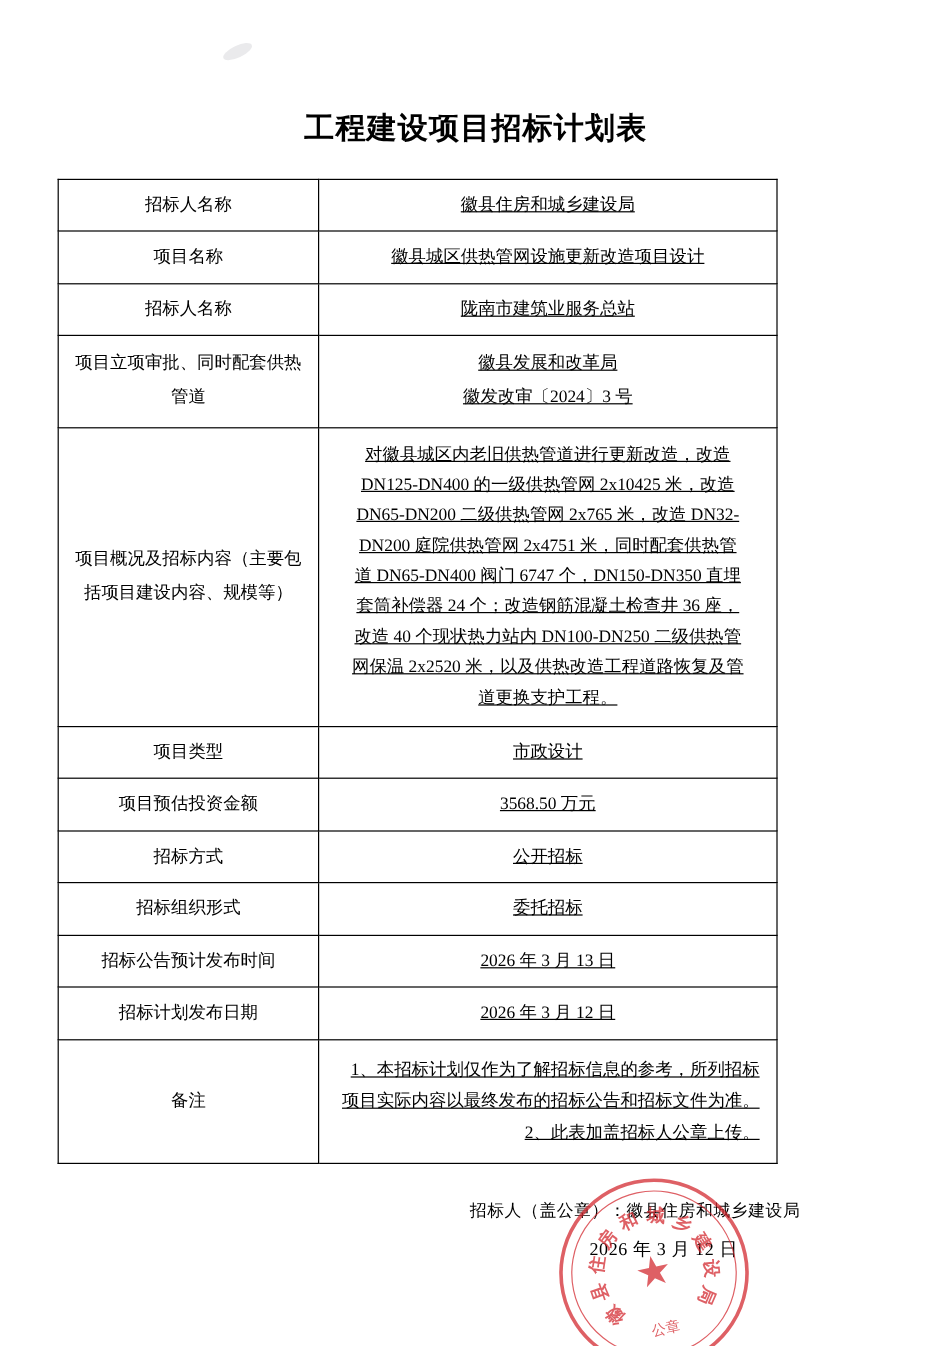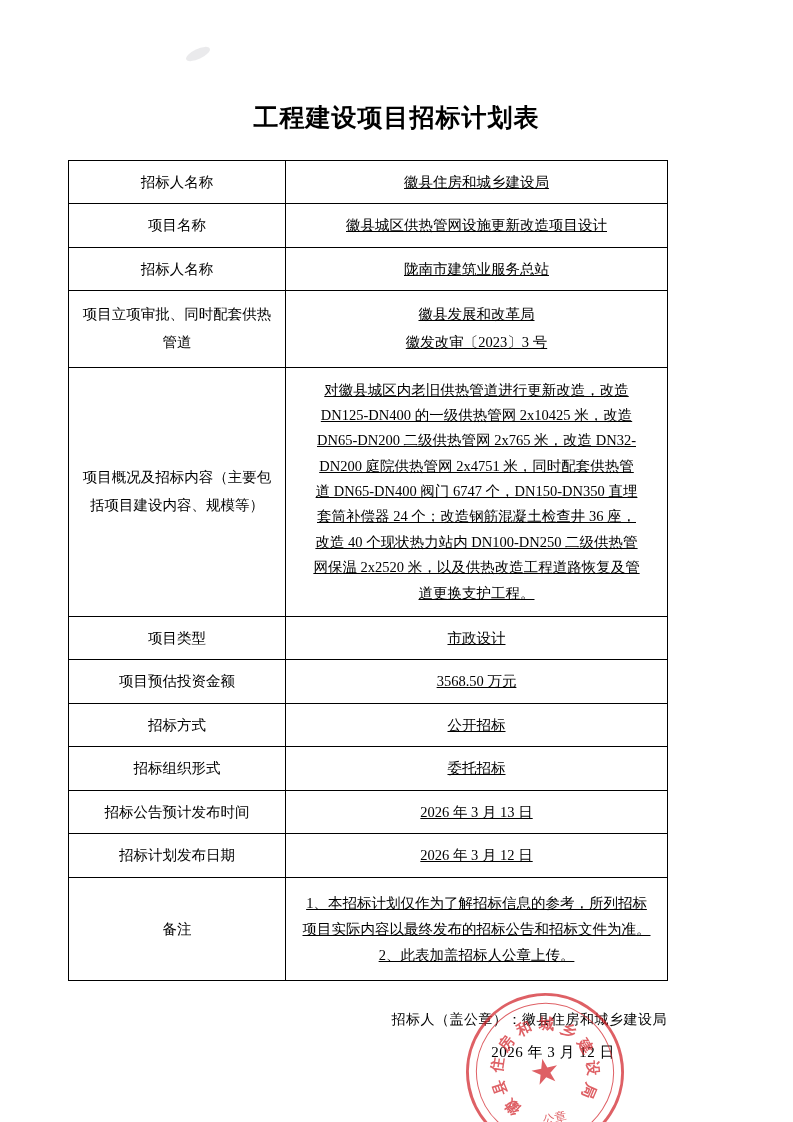--- a/index.html
+++ b/index.html
@@ -19,27 +19,27 @@
     position: relative;
     width: 793px;
     height: 1122px;
     box-sizing: border-box;
   }
   .doc-title {
     text-align: center;
     font-size: 25px;
     font-weight: bold;
     letter-spacing: 1px;
-    margin: 11px;
+    margin: 0;
     padding-top: 90px;
     padding-bottom: 0;
     font-family: "Liberation Sans", "DejaVu Sans", sans-serif;
   }
   .table-wrap {
-    margin: 26px 97px 0 68px;
+    margin: 26px 97px 0 48px;
   }
   table.main {
     border-collapse: collapse;
     width: 600px;
     table-layout: fixed;
   }
   table.main td {
     border: 1px solid #000000;
     vertical-align: middle;
     font-size: 14.5px;
@@ -53,21 +53,21 @@
   td.value {
     text-align: center;
     text-decoration: underline;
   }
   td.value.just {
     text-align: center;
     padding: 10px 26px;
     line-height: 1.75;
   }
   td.value.left {
-    text-align: center;
+    text-align: right;
     padding: 12px 14px;
     line-height: 1.8;
   }
   .sig-area {
     margin-top: 30px;
     position: relative;
     height: 150px;
   }
   .sig-line {
     text-align: right;
@@ -173,21 +173,21 @@
           <td class="label">项目名称</td>
           <td class="value">徽县城区供热管网设施更新改造项目设计</td>
         </tr>
         <tr>
           <td class="label">招标人名称</td>
           <td class="value">陇南市建筑业服务总站</td>
         </tr>
         <tr>
           <td class="label" style="line-height:1.9">项目立项审批、同时配套供热管道</td>
           <td class="value" style="white-space:pre-line;line-height:1.9">徽县发展和改革局
-徽发改审〔2023〕3 号</td>
+徽发改审〔2024〕3 号</td>
         </tr>
         <tr>
           <td class="label" style="line-height:1.9">项目概况及招标内容（主要包括项目建设内容、规模等）</td>
           <td class="value just">对徽县城区内老旧供热管道进行更新改造，改造 DN125-DN400 的一级供热管网 2x10425 米，改造 DN65-DN200 二级供热管网 2x765 米，改造 DN32-DN200 庭院供热管网 2x4751 米，同时配套供热管道 DN65-DN400 阀门 6747 个，DN150-DN350 直埋套筒补偿器 24 个；改造钢筋混凝土检查井 36 座，改造 40 个现状热力站内 DN100-DN250 二级供热管网保温 2x2520 米，以及供热改造工程道路恢复及管道更换支护工程。</td>
         </tr>
         <tr>
           <td class="label">项目类型</td>
           <td class="value">市政设计</td>
         </tr>
         <tr>

